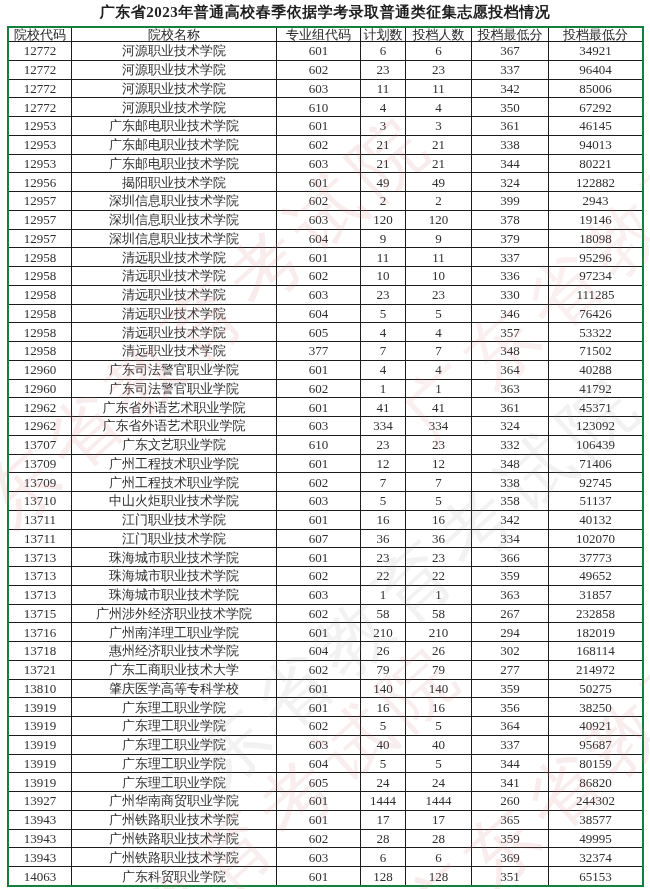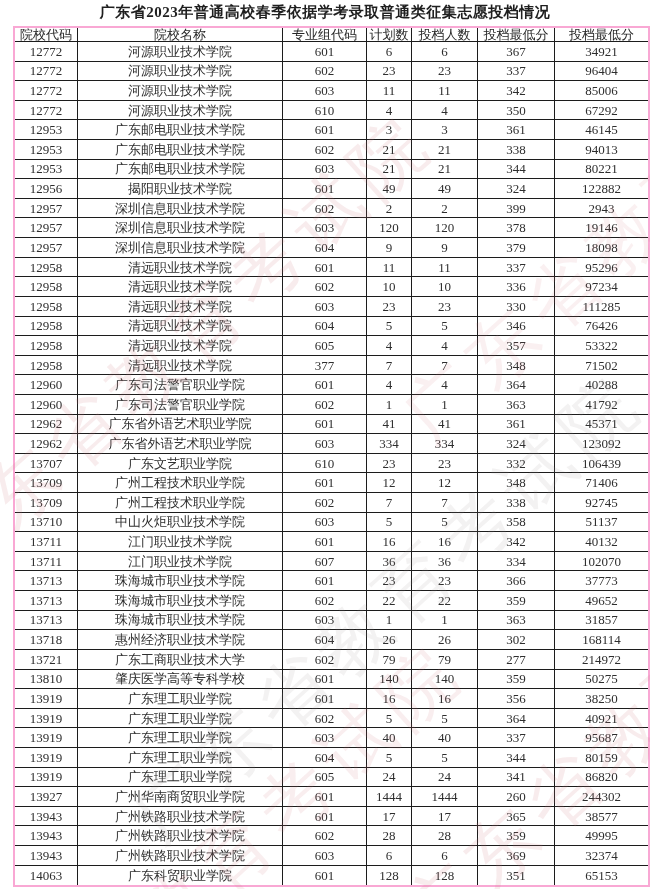--- a/index.html
+++ b/index.html
@@ -26,27 +26,27 @@
     width: 650px;
     text-align: center;
     font-size: 15px;
     font-weight: 700;
     letter-spacing: 0.5px;
     color: #1f1f1f;
     white-space: nowrap;
   }
   table.score-table {
     position: absolute;
-    left: 13px;
+    left: 7px;
     top: 26px;
     width: 637px;
     height: 861px;
     border-collapse: collapse;
     table-layout: fixed;
-    border: 2px solid #f9a8d4;
+    border: 2px solid #15803d;
     background: transparent;
   }
   .score-table th, .score-table td {
     border: 1px solid #1c1c1c;
     padding: 0;
     text-align: center;
     vertical-align: middle;
     font-size: 13px;
     font-weight: 400;
     line-height: 1;
@@ -379,20 +379,38 @@
         <tr>
           <td>13713</td>
           <td>珠海城市职业技术学院</td>
           <td>603</td>
           <td>1</td>
           <td>1</td>
           <td>363</td>
           <td>31857</td>
         </tr>
         <tr>
+          <td>13715</td>
+          <td>广州涉外经济职业技术学院</td>
+          <td>602</td>
+          <td>58</td>
+          <td>58</td>
+          <td>267</td>
+          <td>232858</td>
+        </tr>
+        <tr>
+          <td>13716</td>
+          <td>广州南洋理工职业学院</td>
+          <td>601</td>
+          <td>210</td>
+          <td>210</td>
+          <td>294</td>
+          <td>182019</td>
+        </tr>
+        <tr>
           <td>13718</td>
           <td>惠州经济职业技术学院</td>
           <td>604</td>
           <td>26</td>
           <td>26</td>
           <td>302</td>
           <td>168114</td>
         </tr>
         <tr>
           <td>13721</td>

